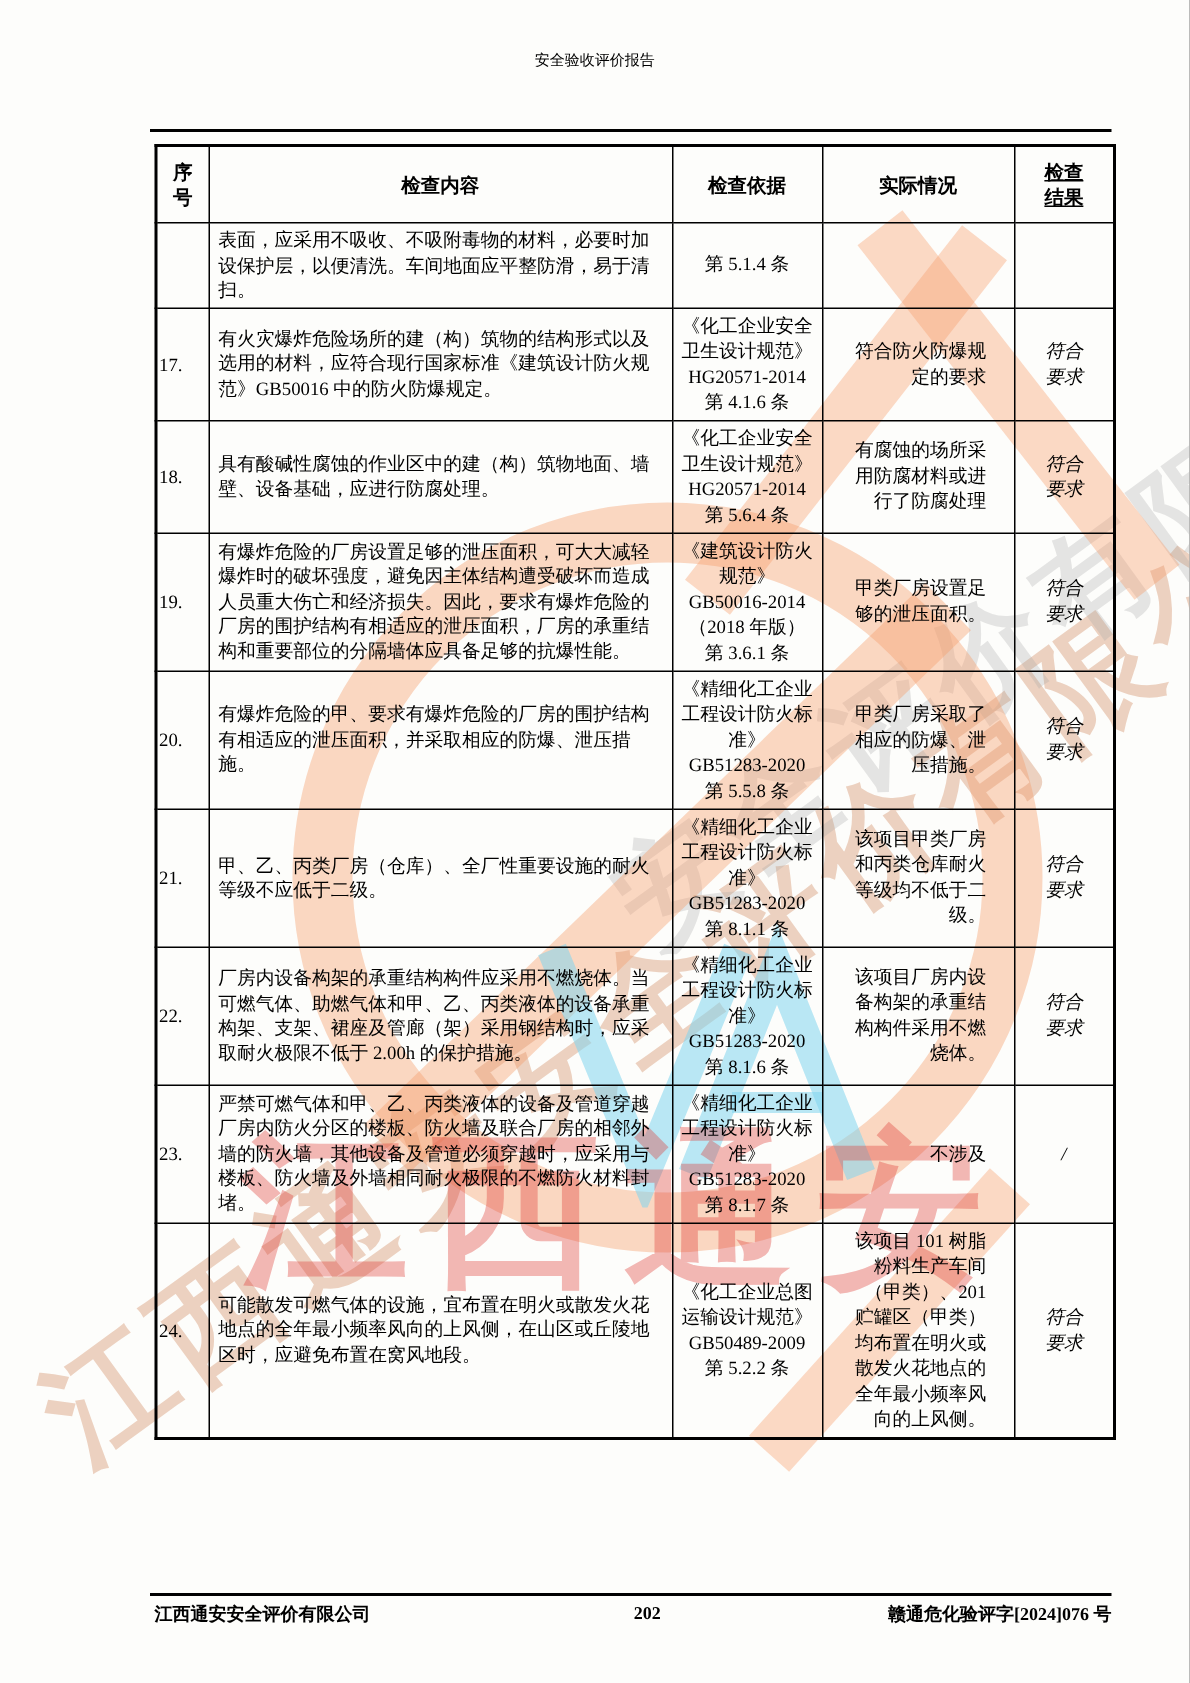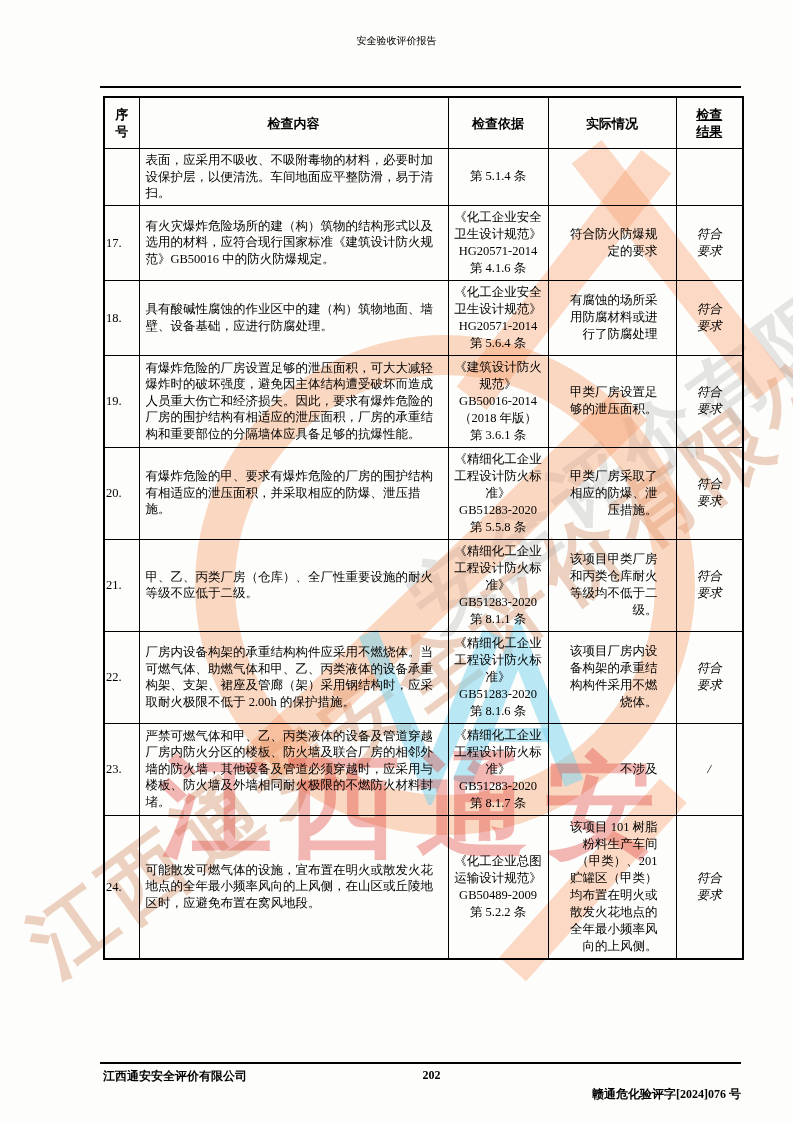--- a/index.html
+++ b/index.html
@@ -68,21 +68,21 @@
   td.c-actual{text-align:right;padding:3px 18px;line-height:17px;white-space:pre-line;}
   td.c-result{text-align:center;padding:5px 2px;line-height:17px;white-space:pre-line;font-style:italic;}
   
   .footer-rule{position:absolute;left:100px;top:1062px;width:641px;height:1.5px;background:#000;z-index:1;}
   .doc-footer{
     position:absolute;left:100px;top:1068px;width:641px;z-index:1;
     font-size:12px;font-weight:600;
   }
   .f-company{position:absolute;left:3px;top:0;}
   .f-page{position:absolute;left:11px;width:100%;text-align:center;top:0;}
-  .f-docno{position:absolute;right:0;top:18px;}
+  .f-docno{position:absolute;right:0;top:0;}
 </style>
 </head>
 <body>
 
 <div class="page">
 
   <div class="wm">
     <div class="wm-diag wm-diag1">江西通安安全评价有限公司</div>
     <div class="wm-diag wm-diag2">安全评价有限公司</div>
     <div class="wm-ring"></div>

